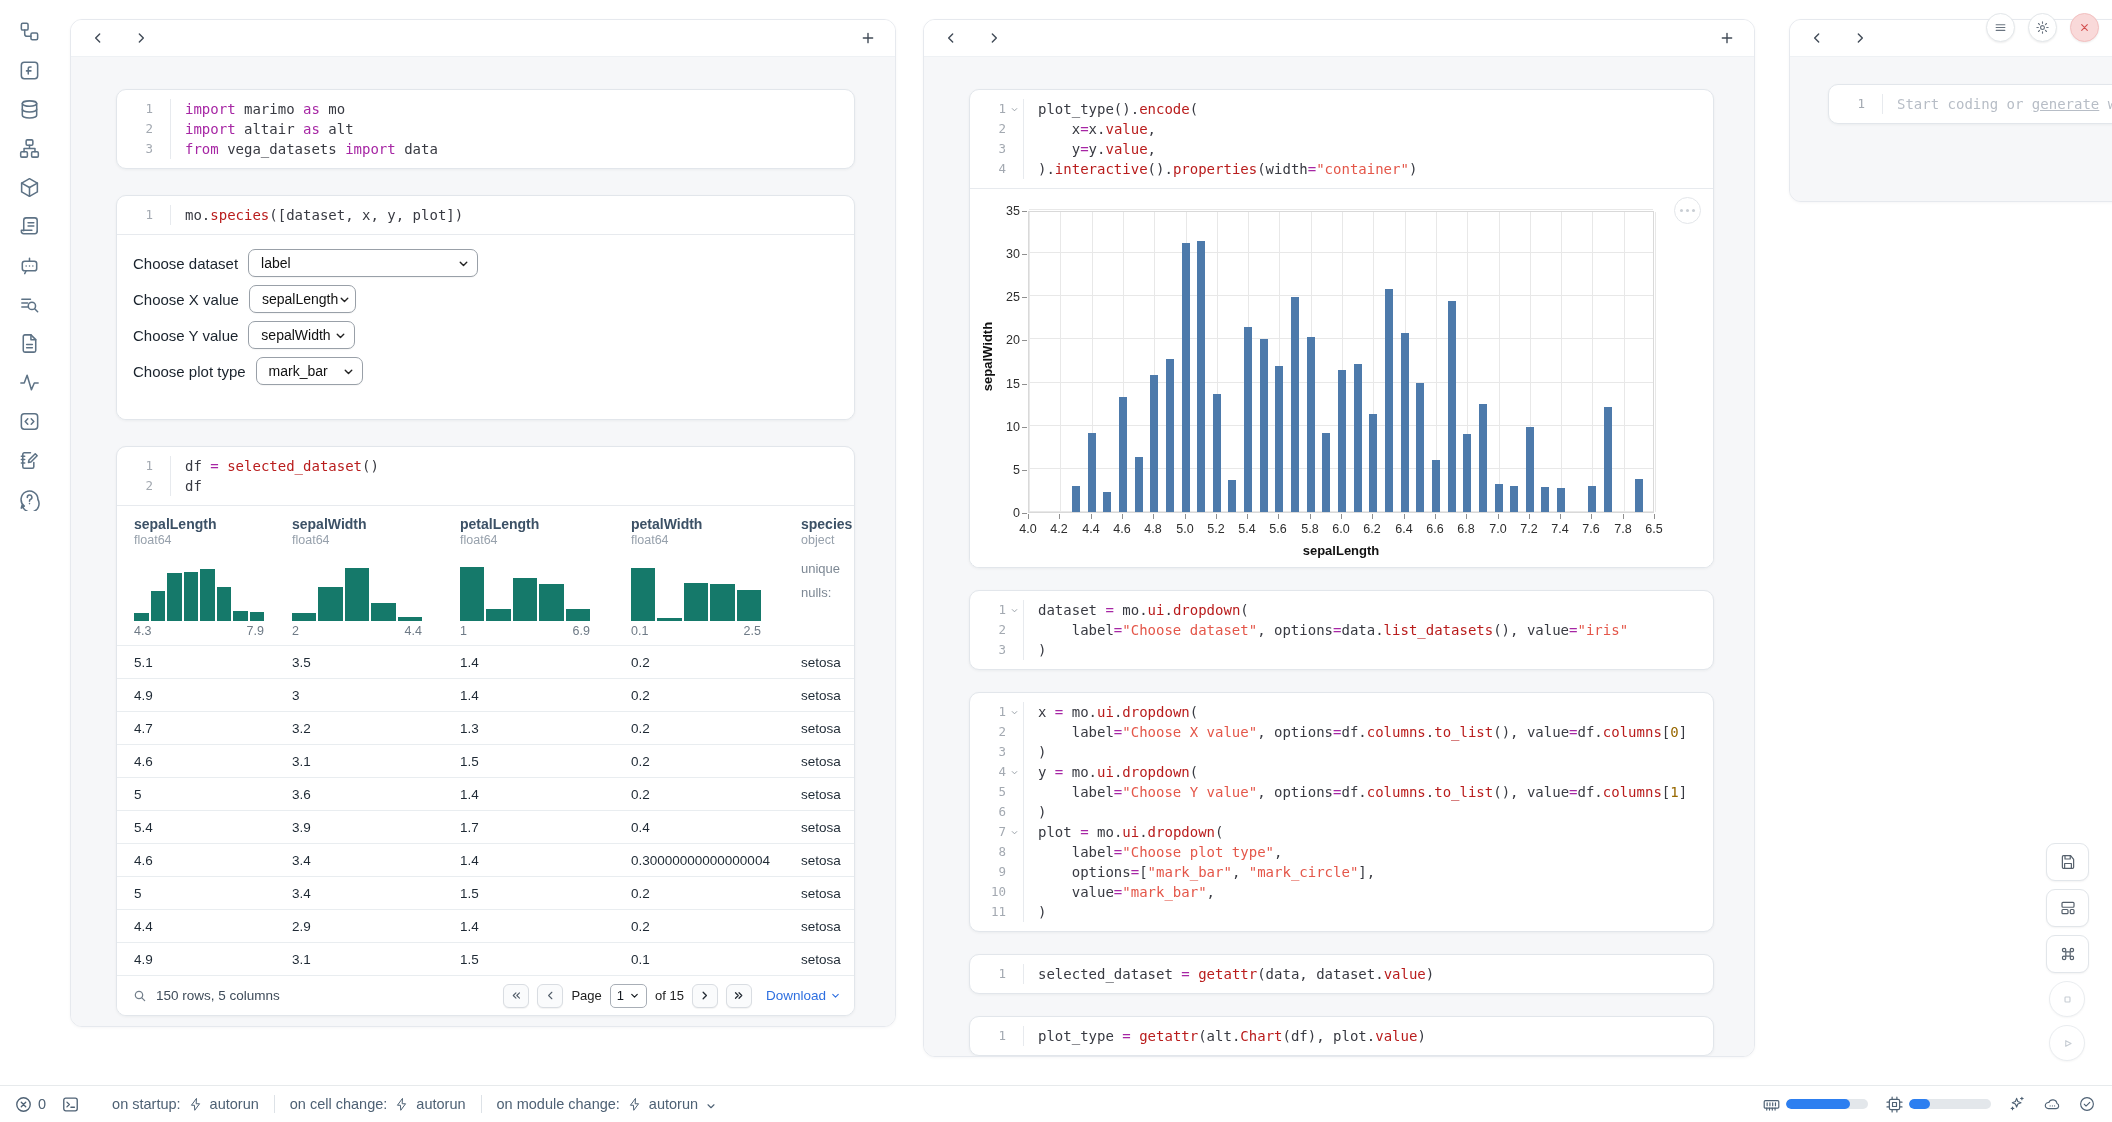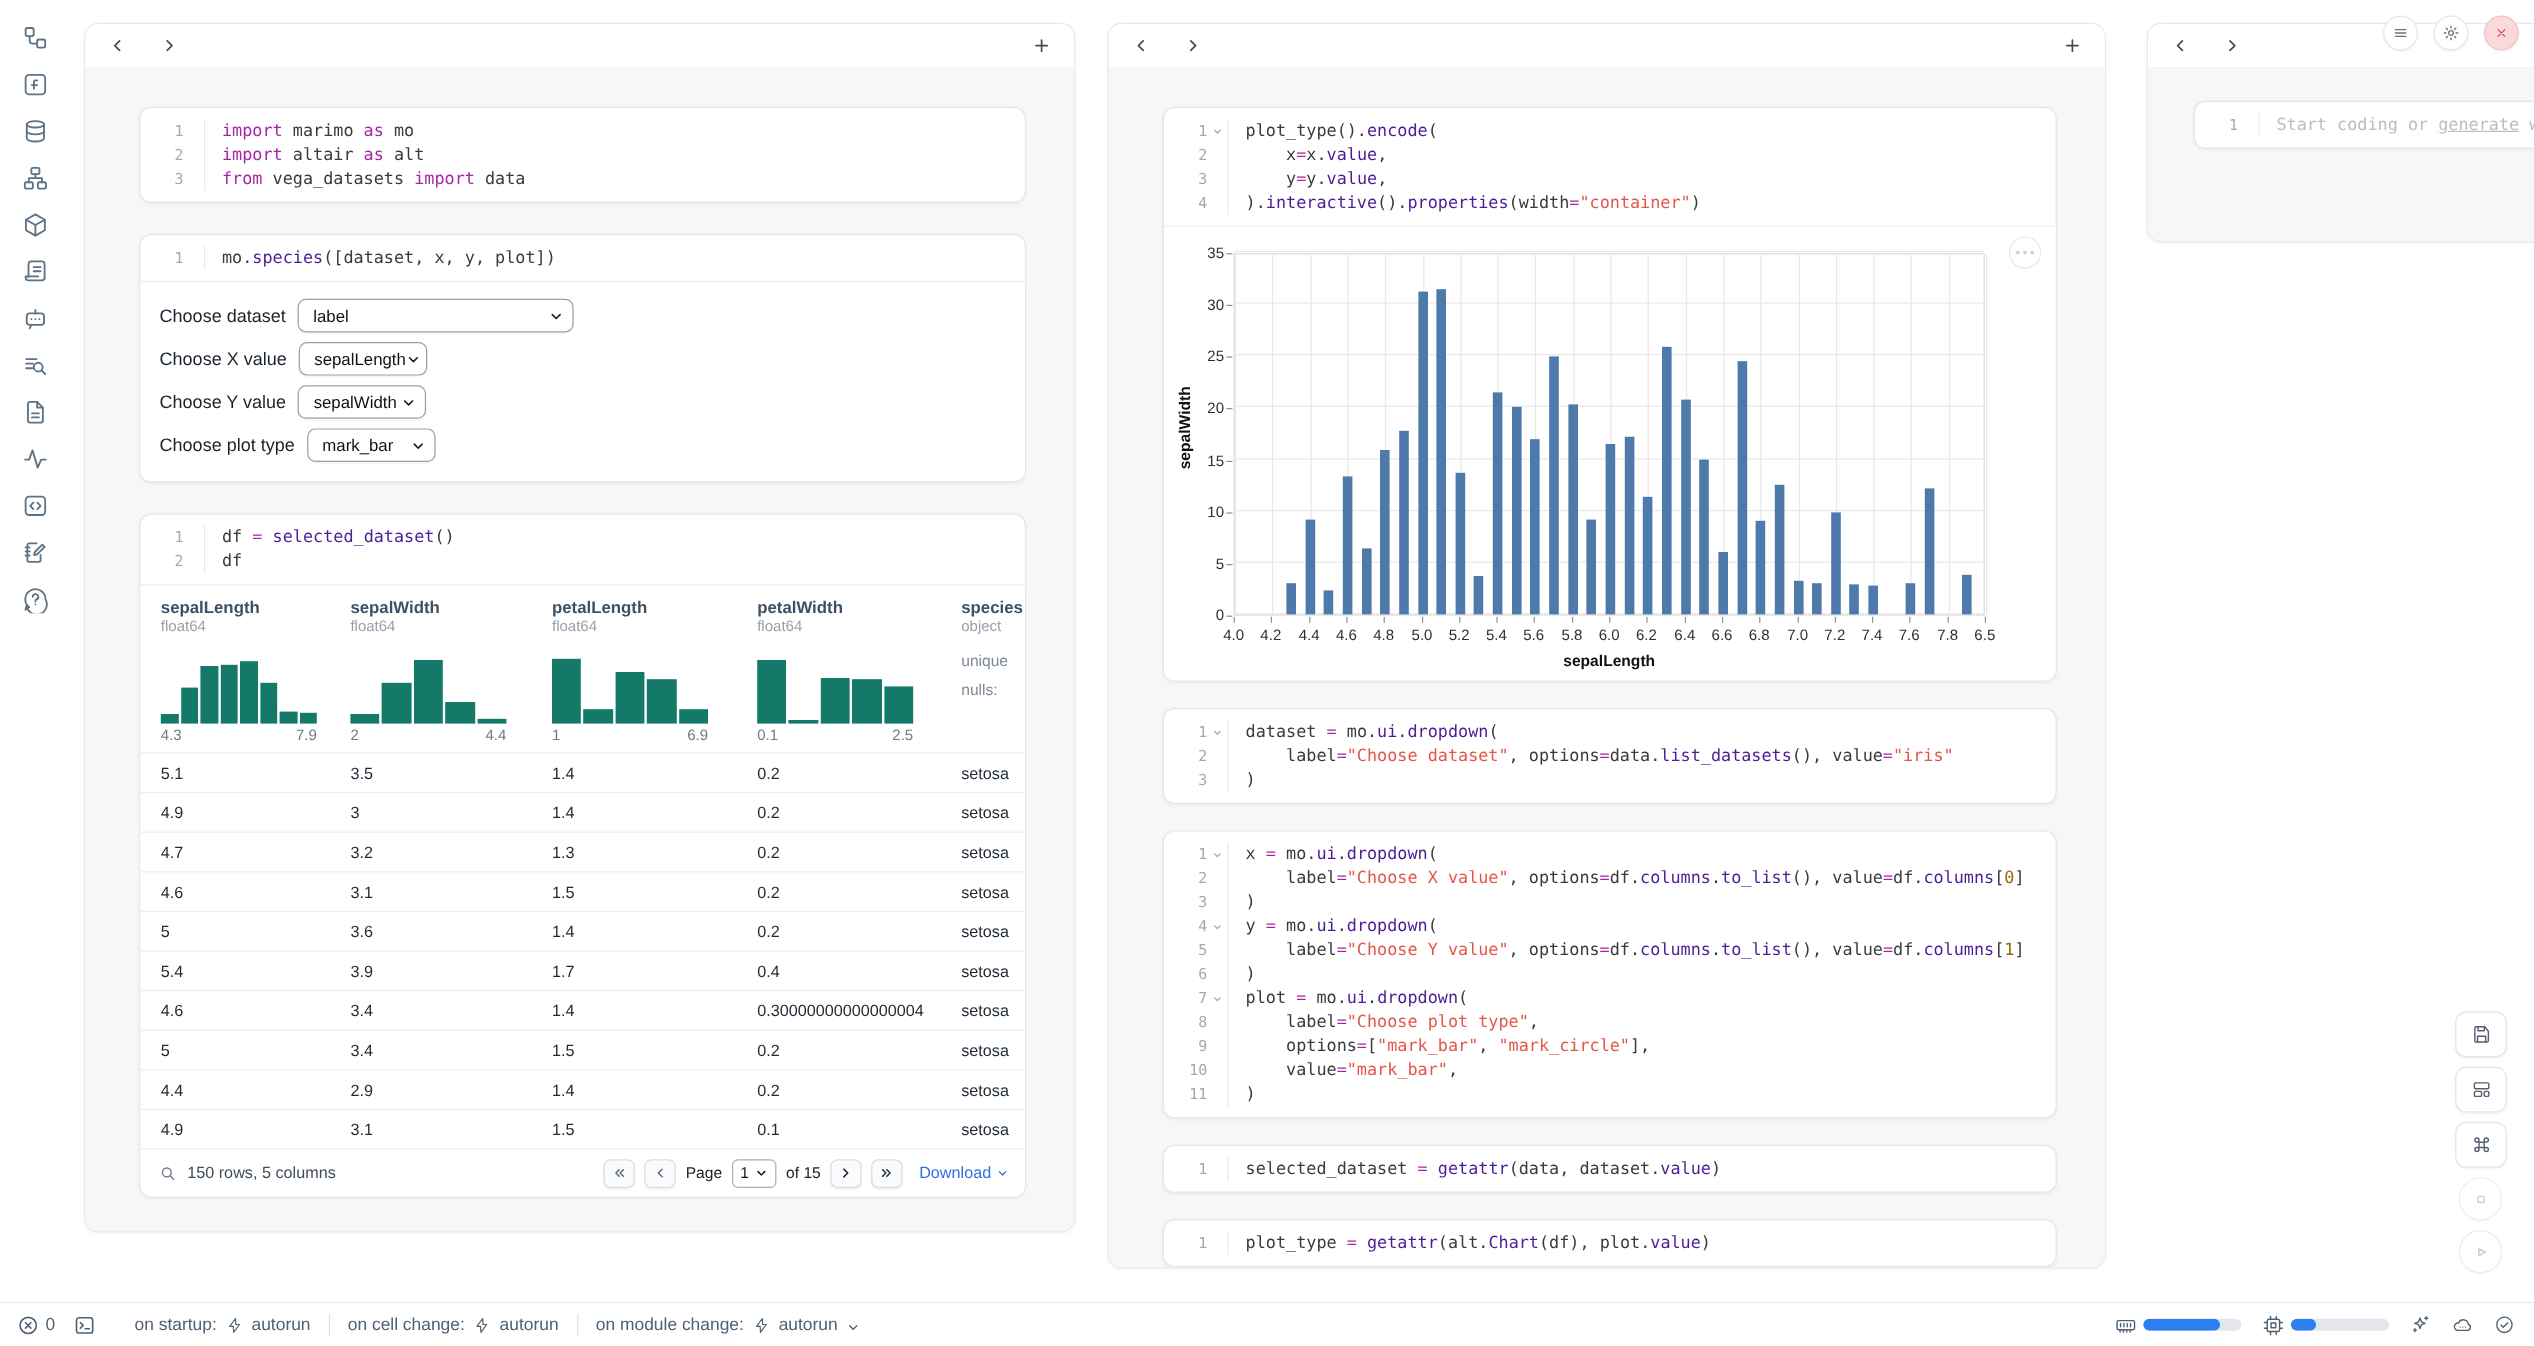--- a/index.html
+++ b/index.html
@@ -31,30 +31,30 @@
           box-shadow:0 1px 3px rgba(25,35,45,.05); overflow:hidden; }
   .mb-left { margin-bottom:26px; }
   .mb-mid  { margin-bottom:22px; }
   .code { padding:9px 0; font-family:"DejaVu Sans Mono", monospace; font-size:14px;
           line-height:20px; color:#383a42; }
   .cline { display:flex; }
   .ln   { width:36px; text-align:right; color:#a3a9b1; font-size:12.5px; line-height:20px; flex:none; }
   .fold { width:17px; flex:none; display:flex; align-items:center; justify-content:center; color:#98a0a8; }
   .ctext { border-left:1px solid #e7eaee; padding-left:14px; white-space:pre; flex:1; }
   .tok-kw  { color:#a626a4; }
-  .tok-fn  { color:#4c1d95; }
+  .tok-fn  { color:#b91c1c; }
   .tok-str { color:#e45649; }
   .tok-num { color:#986801; }
   .tok-op  { color:#a626a4; }
   .tok-ph  { color:#b7bdc6; }
   .tok-phu { color:#b7bdc6; text-decoration:underline; }
   .coutput { border-top:1px solid #e7eaee; background:#fff; }
 
   
-  .controls { padding:13px 16px 9px;text-align:right; }
+  .controls { padding:13px 16px 27px;text-align:right; }
   .ddrow { display:flex; align-items:center; gap:10px; height:30px; margin-bottom:6px; }
   .ddlabel { font-size:15px; color:#1a232d; }
   .select { display:flex; align-items:center; justify-content:space-between; border:1px solid #99a0a8;
             border-radius:7px; background:#fff; height:28px; padding:0 7px 0 12px; font-size:14px;
             color:#111; cursor:pointer; box-shadow:0 1px 1px rgba(0,0,0,.04); }
 
   
   .th { display:flex; padding:10px 0 0 17px; }
   .tcol { flex:none; }
   .tname { font-size:14px; font-weight:bold; color:#3c5166; }

